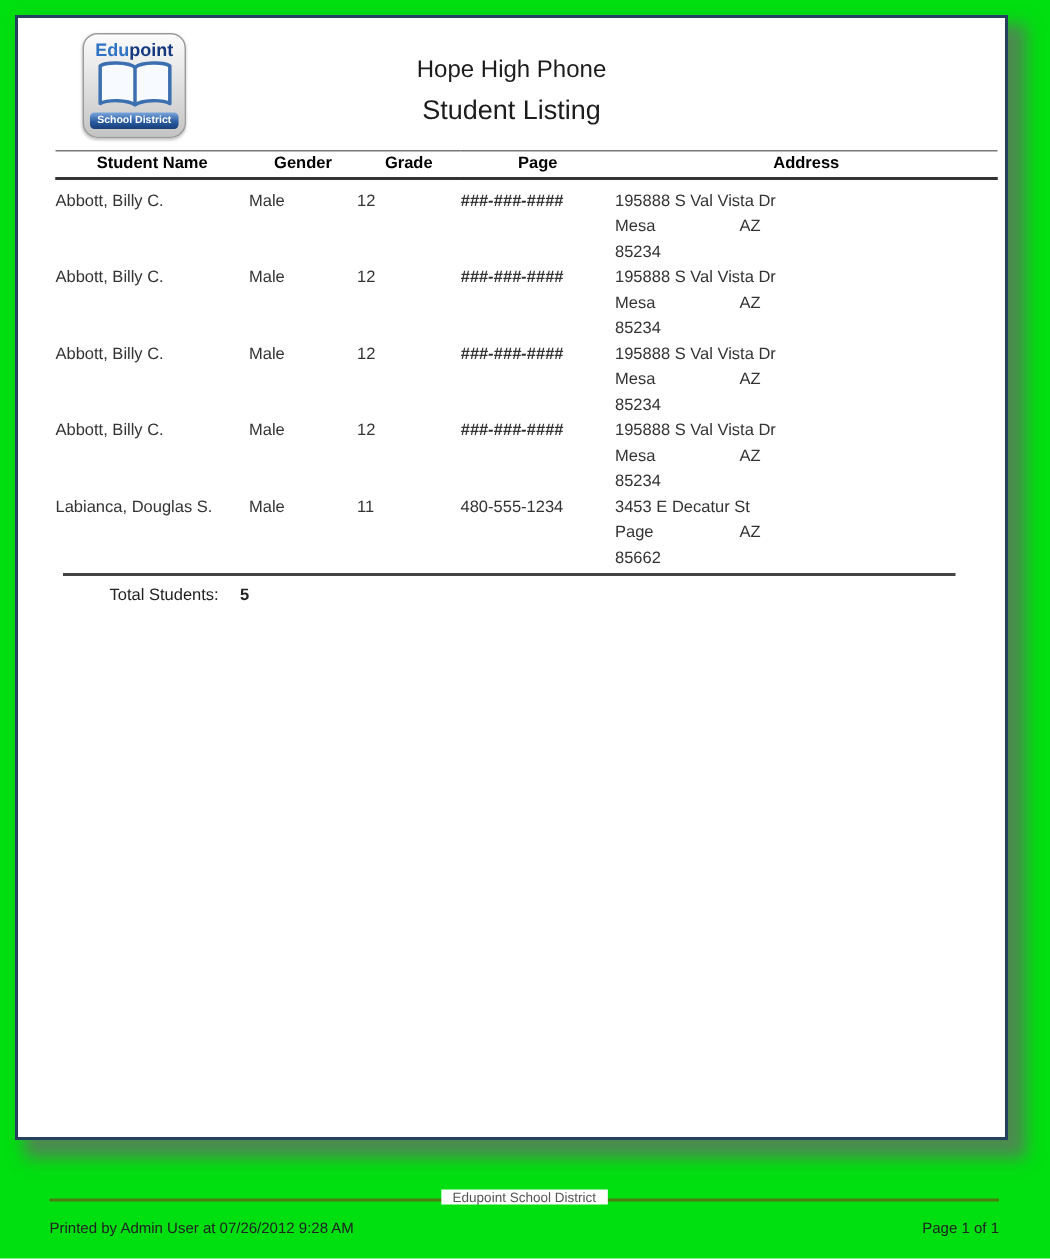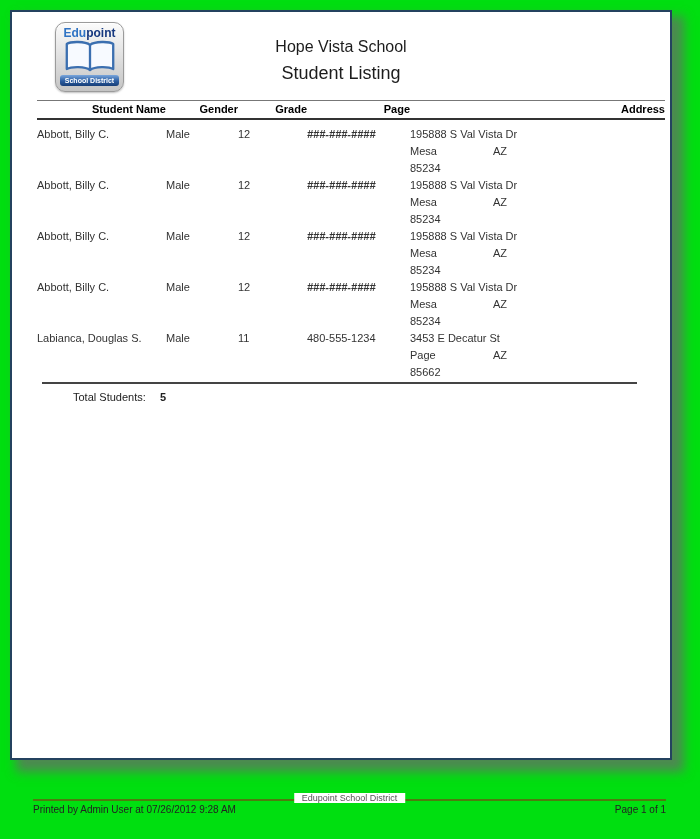--- a/index.html
+++ b/index.html
@@ -54,21 +54,21 @@
     width:628px;
     font-size:11px; color:#333;
     table-layout:fixed;
   }
   table.students col.c-name    { width:129px; }
   table.students col.c-gender  { width:72px; }
   table.students col.c-grade   { width:69px; }
   table.students col.c-phone   { width:103px; }
   table.students col.c-address { width:255px; }
   table.students th {
-    text-align:right;
+    text-align:center;
     font-size:11px; color:#000; font-weight:bold;
     border-top:1px solid #777;
     border-bottom:2px solid #333;
     padding:2px 0 3px 0;
   }
   table.students td {
     vertical-align:top;
     line-height:17px;
     padding:0;
   }
@@ -81,21 +81,21 @@
   .total-row { margin:7px 0 0 61px; font-size:11px; color:#222; }
   .total-label { display:inline-block; width:87px; }
   .total-value { font-weight:bold; }
   
   .page-footer {
     position:absolute; left:21px; right:4px; top:787px;
     border-top:2px solid #4d7c0f;
   }
   .footer-inner {
     display:flex; justify-content:space-between;
-    font-size:10px; color:#222; padding-top:3px;
+    font-size:10px; color:#222; padding-top:13px;
   }
   .footer-center {
     position:absolute; left:50%; transform:translateX(-50%); top:-8px;
     background:#ffffff; padding:0 8px;
     font-size:9px; color:#555; white-space:nowrap;
   }
 </style>
 </head>
 <body>
 
@@ -105,21 +105,21 @@
     <div class="logo">
       <div class="logo-brand"><span class="edu">Edu</span><span class="point">point</span></div>
       <svg class="logo-book" width="52" height="34" viewBox="0 0 56 36">
         <path d="M28 5 C23 1 7 1 3 4 L3 31 C8 28 23 28 28 32 C33 28 48 28 53 31 L53 4 C49 1 33 1 28 5 Z" fill="#f7faff" stroke="#3b6fb0" stroke-width="2.5" stroke-linejoin="round"></path>
         <line x1="28" y1="5" x2="28" y2="32" stroke="#3b6fb0" stroke-width="2.5"></line>
       </svg>
       <div class="logo-banner">School District</div>
     </div>
 
     <div class="titles">
-      <div class="title-school">Hope Vista School</div>
+      <div class="title-school">Hope High Phone</div>
       <div class="title-sub">Student Listing</div>
     </div>
 
   </div>
 
   <table class="students">
     <colgroup>
       <col class="c-name">
         <col class="c-gender">
         <col class="c-grade">

